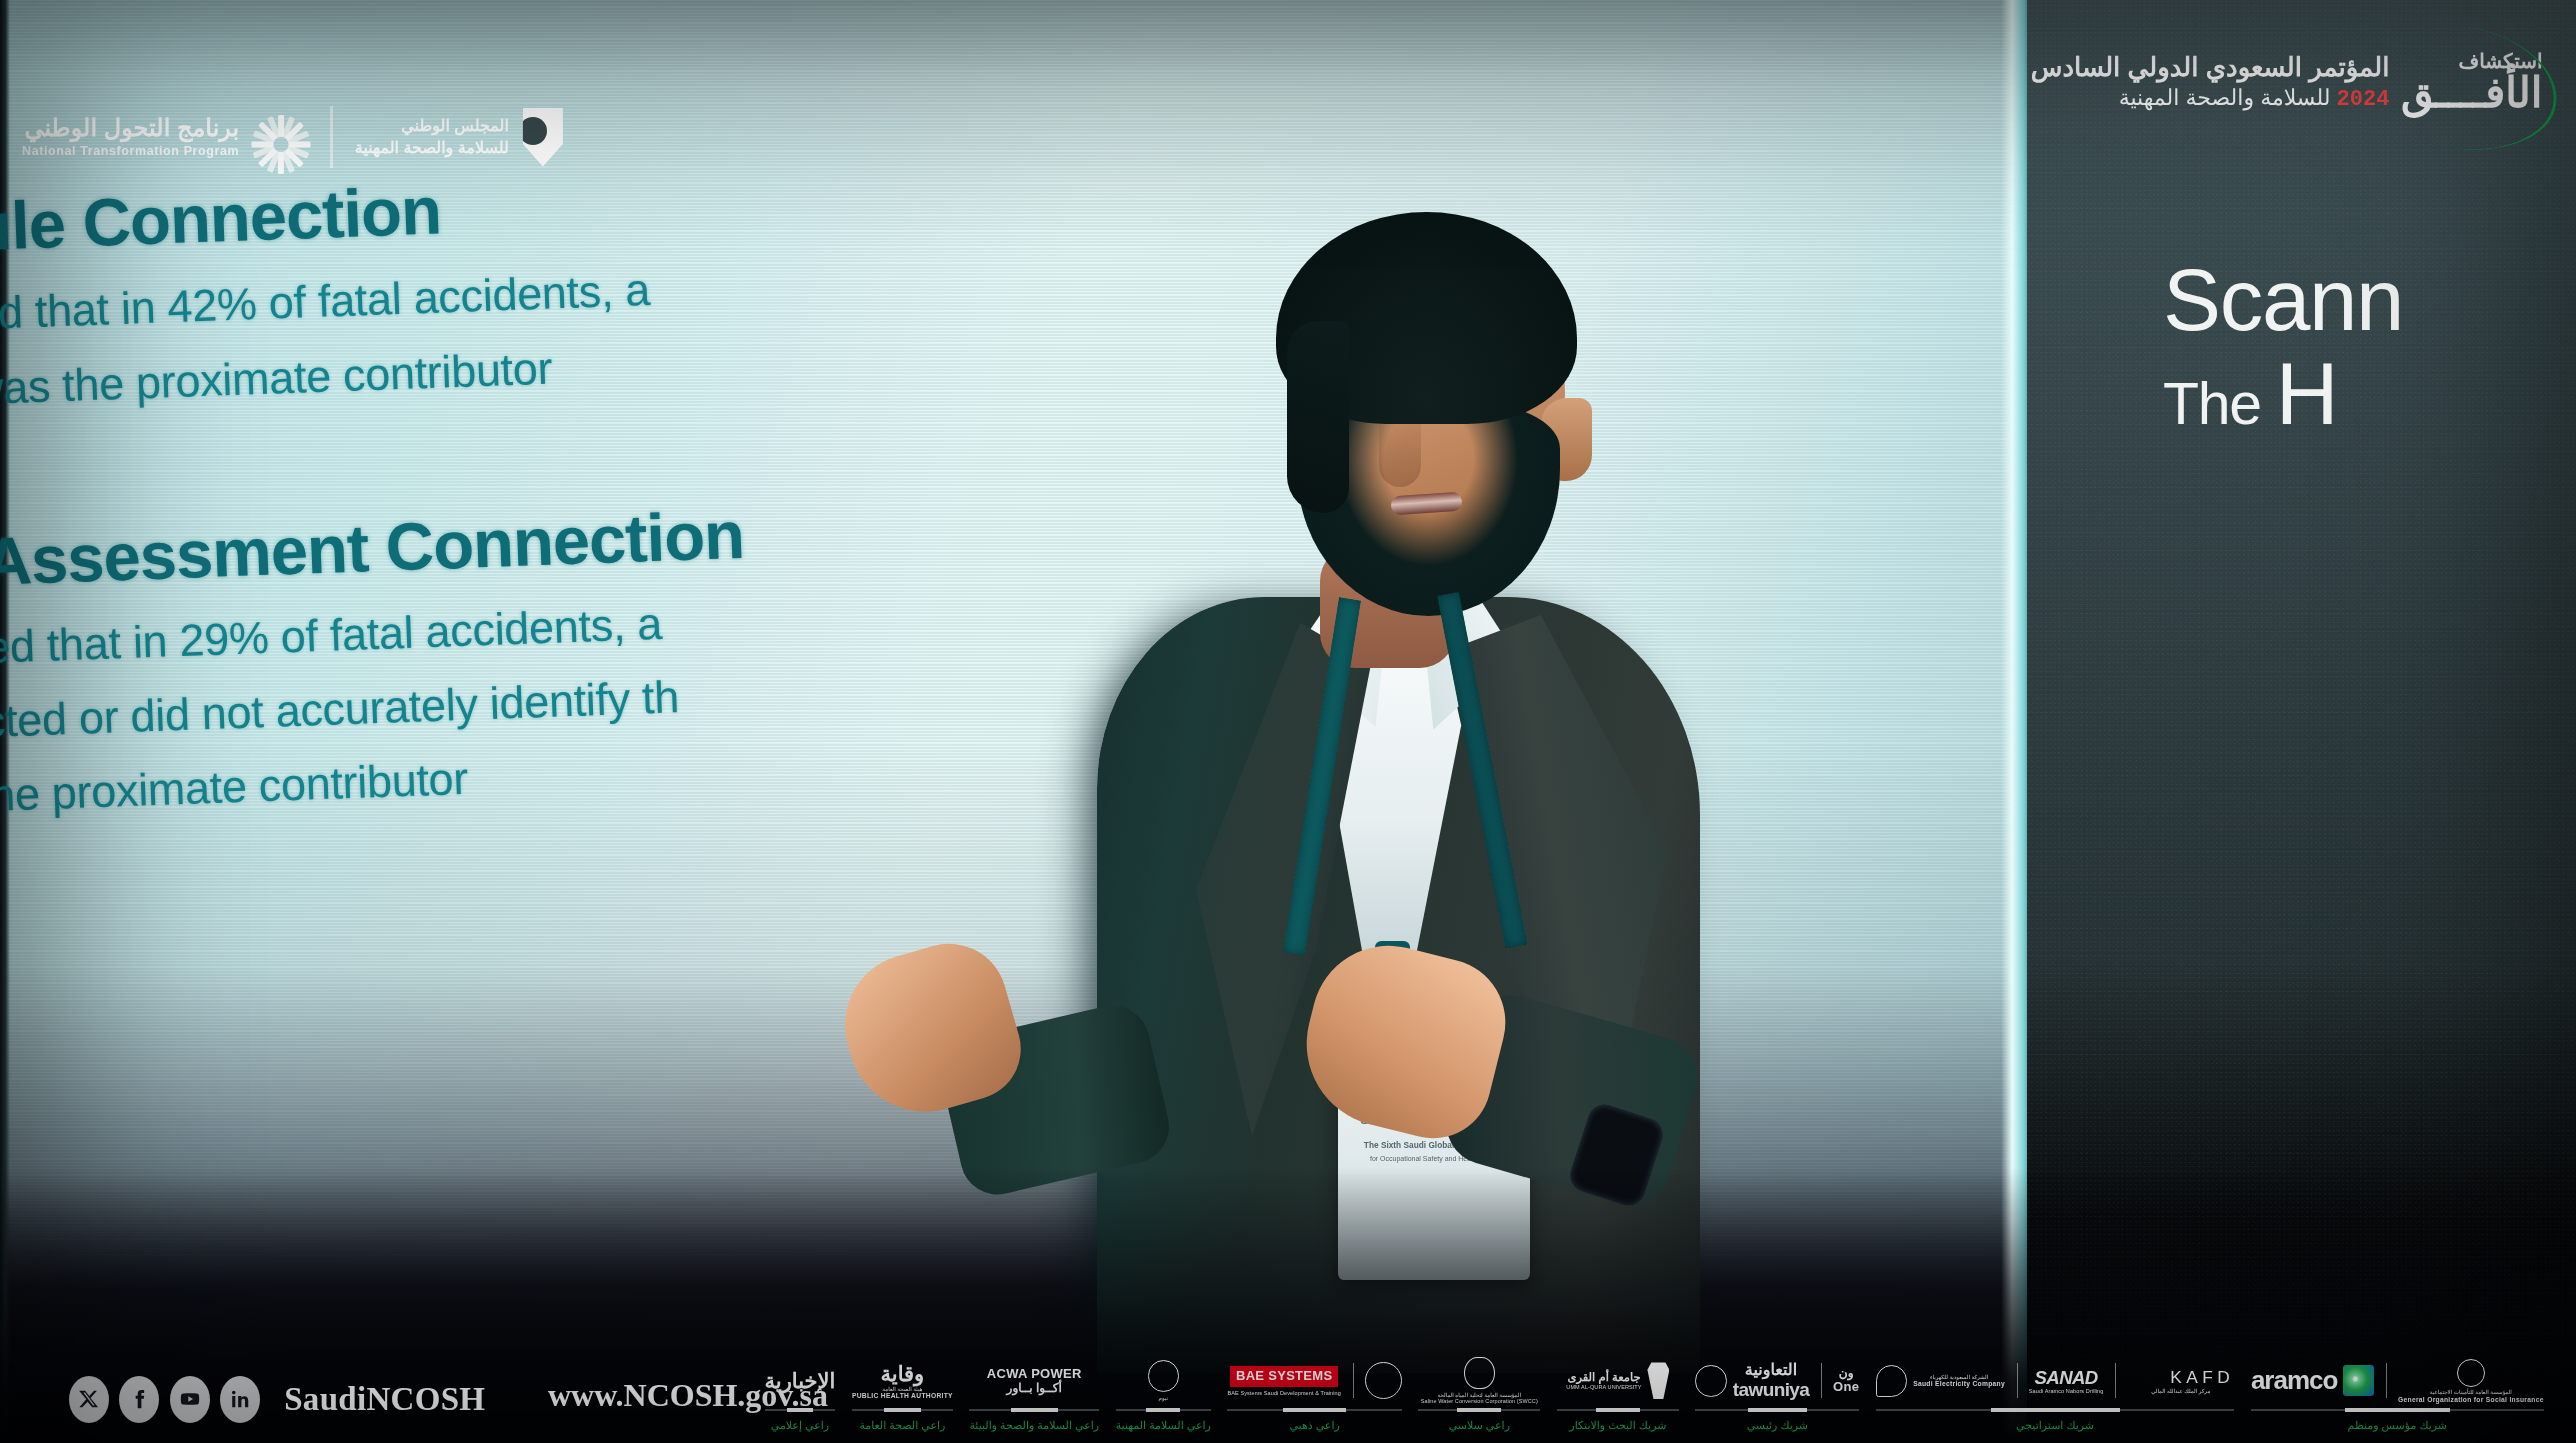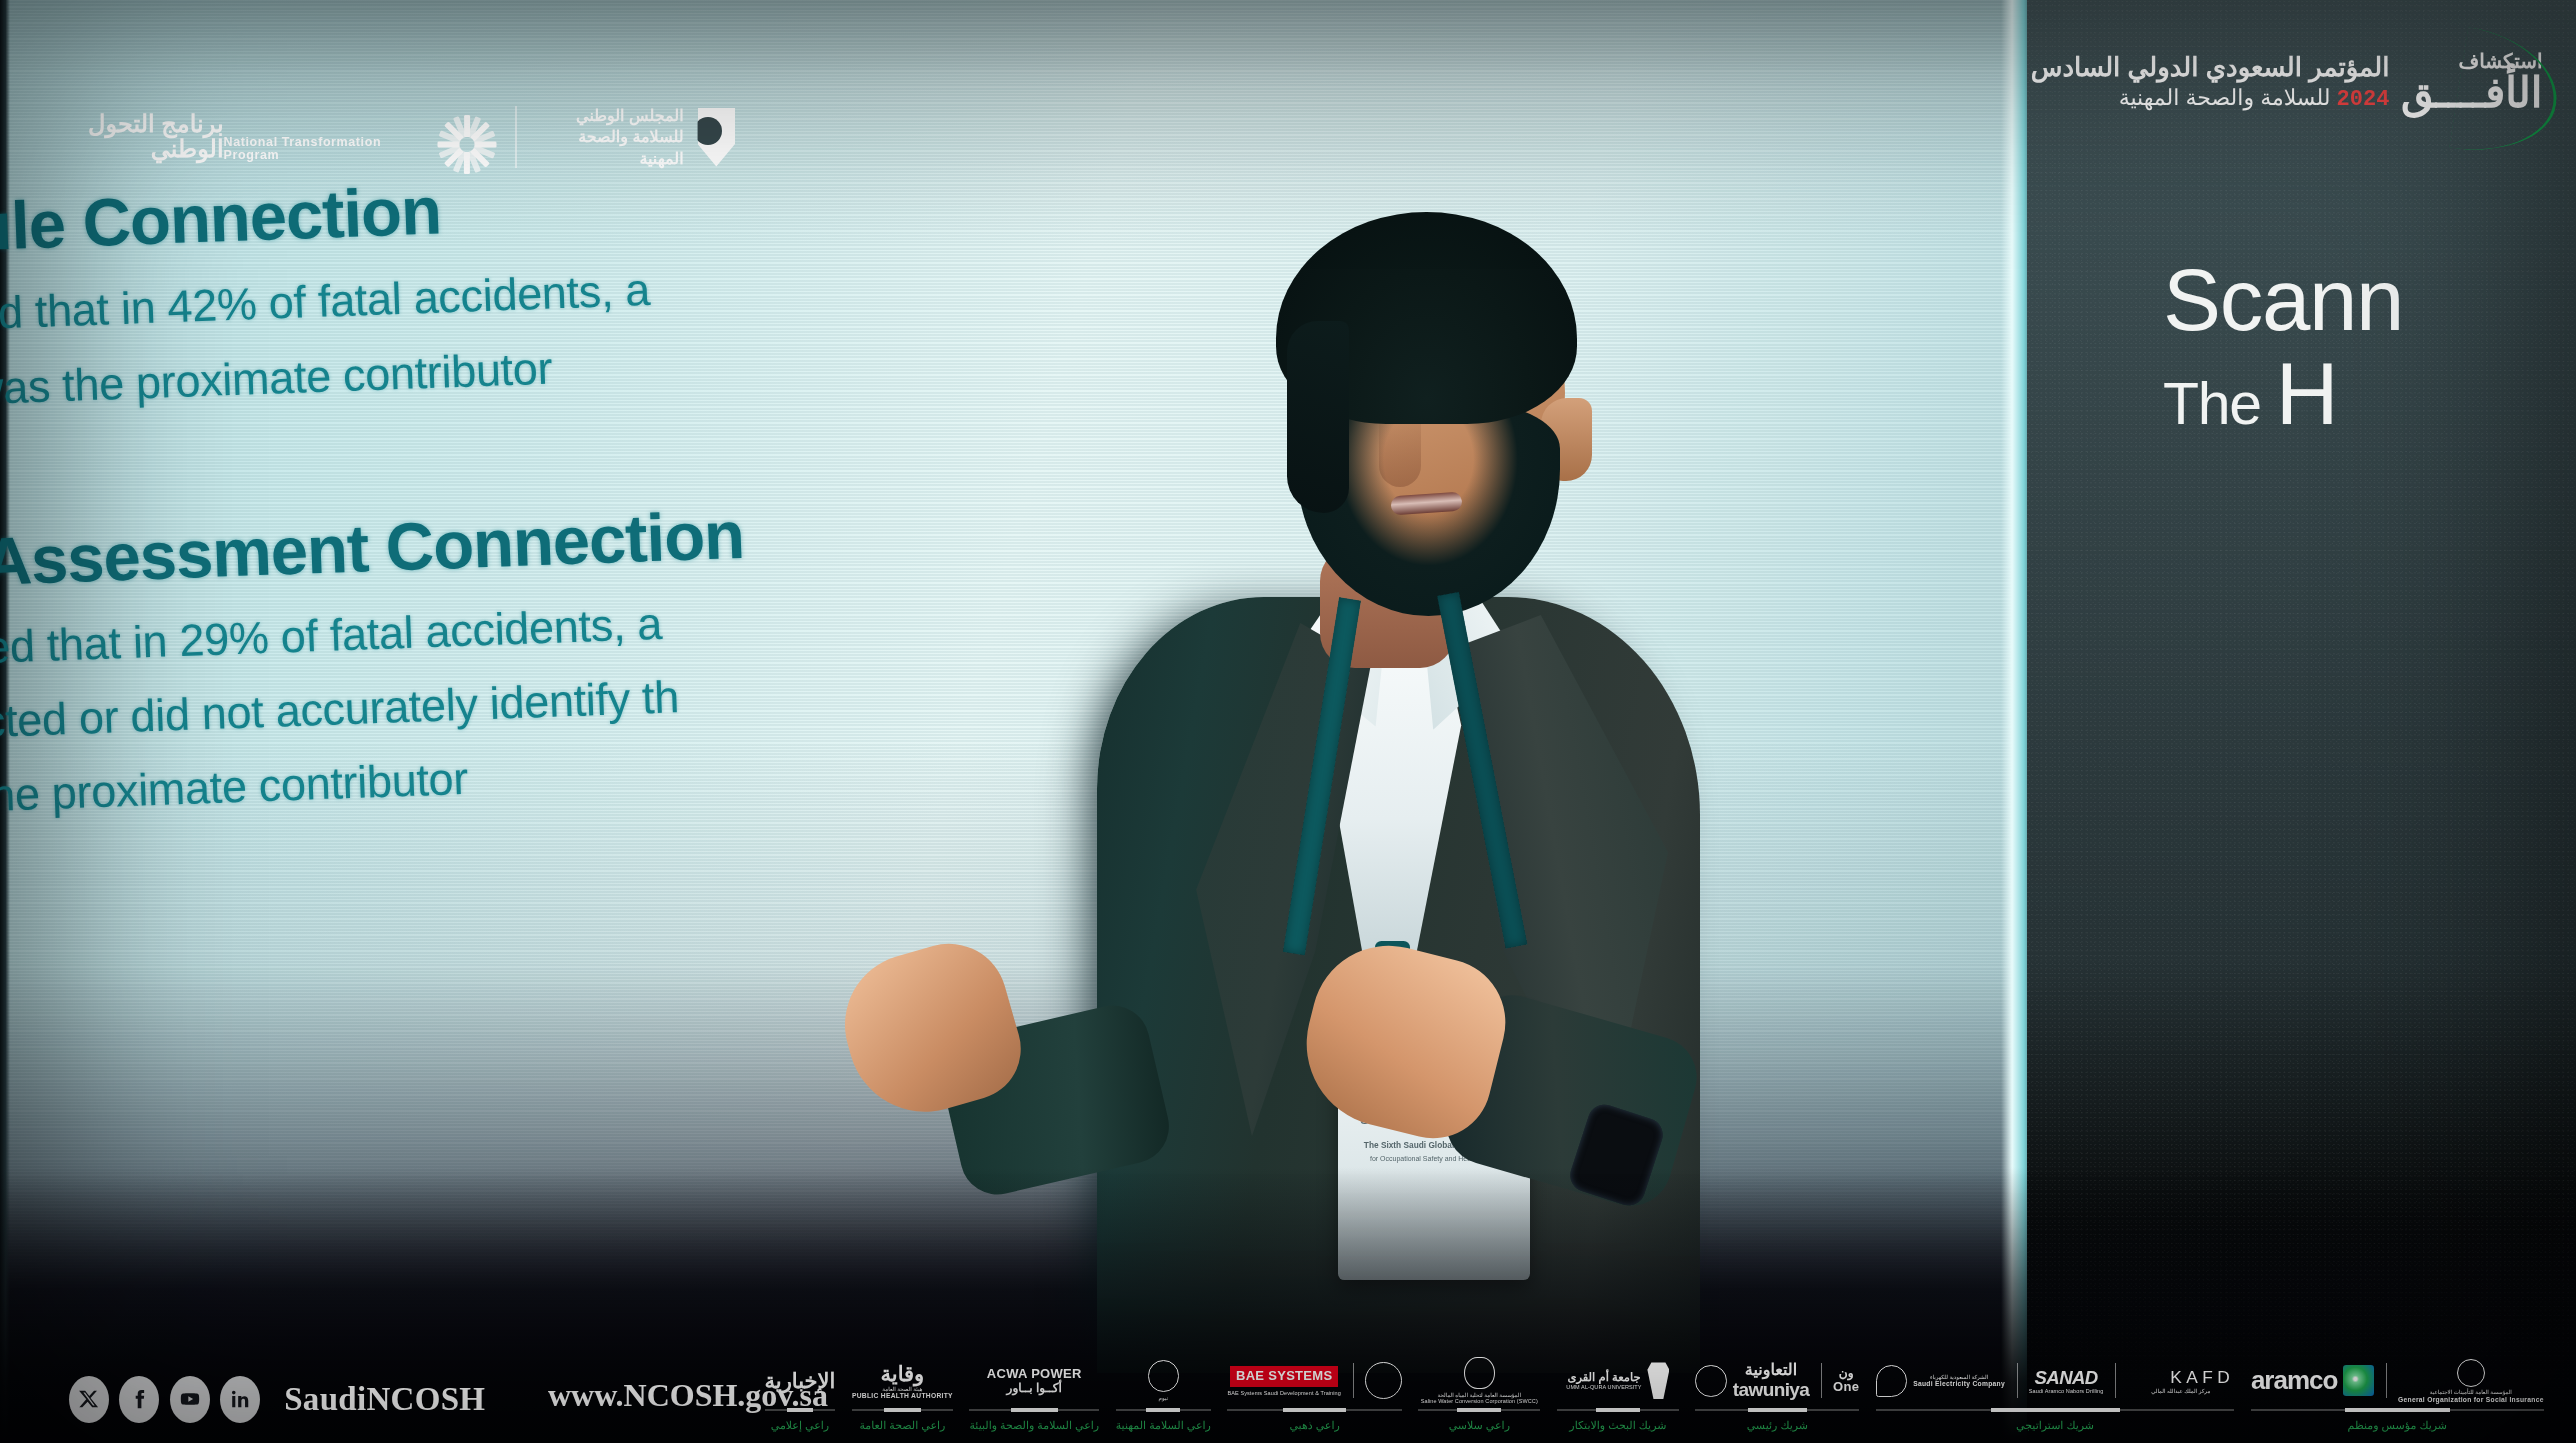--- a/index.html
+++ b/index.html
@@ -43,21 +43,21 @@
                      radial-gradient(circle at 45% 85%, rgba(255,255,255,.35) 0 0.6px, transparent 0.6px);
     background-size:4.5px 4.5px, 7px 7px, 5.8px 5.8px;}
   
   #toplogos{position:absolute;left:0;top:76px;width:757px;height:122px;
     display:flex;align-items:center;gap:0px;color:#fff;}
   .tl-item{display:flex;align-items:center;gap:14px;padding:0 22px;}
   .tl-div{width:1.3px;height:62px;background:rgba(255,255,255,.55);}
   .ntp-mark{width:55px;height:62px;position:relative;}
   .ntp-mark .pet{position:absolute;left:50%;top:50%;width:5.8px;height:22px;
      background:#fff;border-radius:1.3px;transform-origin:50% 29.5px;}
-  .ntp-txt{display:flex;flex-direction:row;align-items:flex-end;line-height:1.04;}
+  .ntp-txt{display:flex;flex-direction:column;align-items:flex-end;line-height:1.04;}
   .ntp-ar{font-size:24px;font-weight:700;direction:rtl;letter-spacing:0.3px;}
   .ntp-en{font-size:12.5px;font-weight:600;letter-spacing:0.6px;margin-top:3.2px;}
   .mhr-ar{font-size:17.3px;font-weight:600;direction:rtl;text-align:right;line-height:1.3;}
   .star{width:56px;height:63px;position:relative;}
   .star i{position:absolute;left:50%;top:50%;width:9.6px;height:63px;background:#fff;
      transform-origin:50% 50%;clip-path:polygon(50% 0,100% 50%,50% 100%,0 50%);}
   .ncosh-ar{font-size:16px;font-weight:600;direction:rtl;text-align:right;line-height:1.35;}
   .shieldm{width:40px;height:59px;background:#fff;
      clip-path:polygon(0 0,100% 0,100% 62%,50% 100%,0 62%);position:relative;}
   .shieldm::after{content:"";position:absolute;left:-3.8px;top:9px;width:28px;height:28px;

